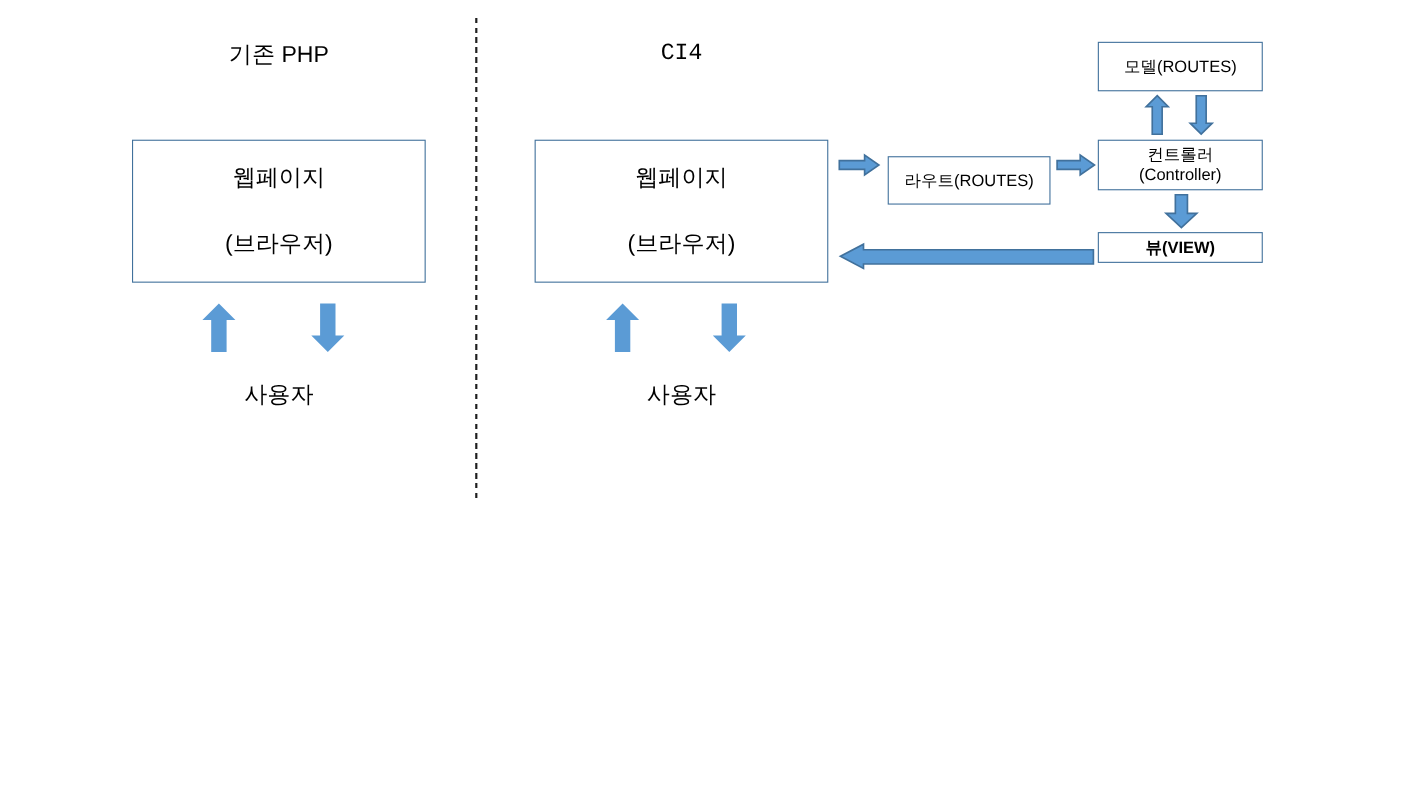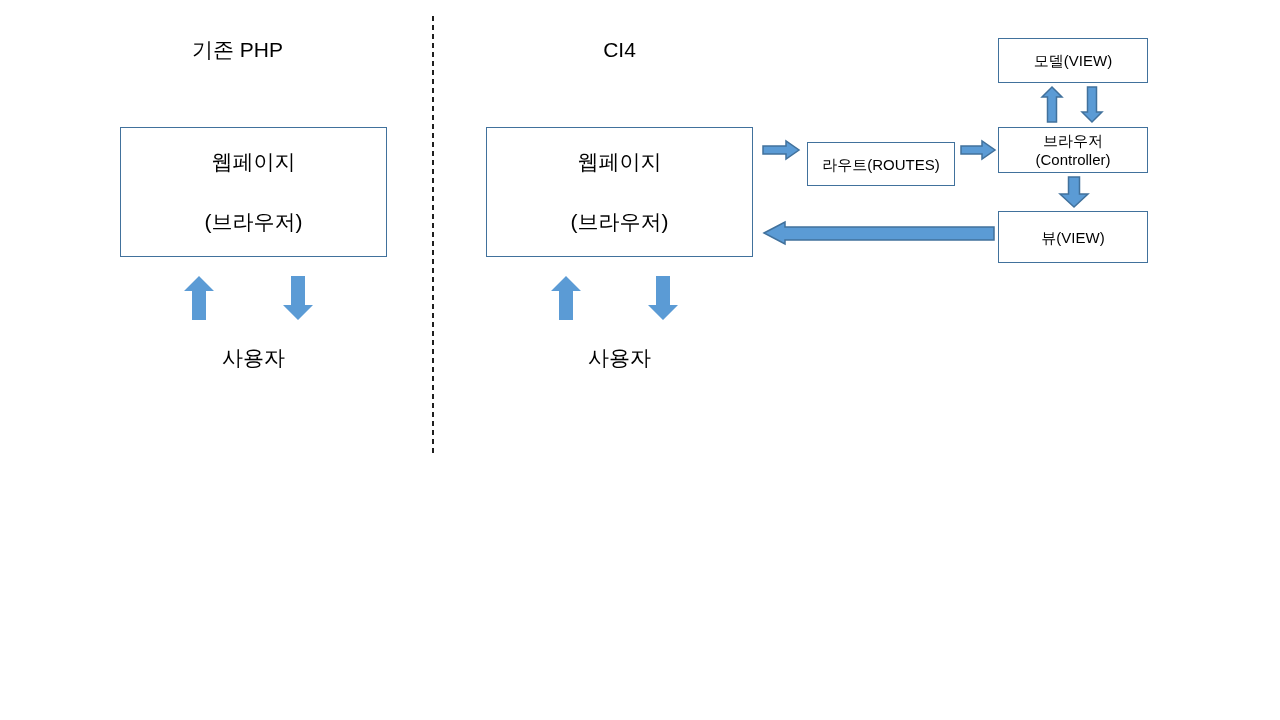--- a/index.html
+++ b/index.html
@@ -81,37 +81,37 @@
     stroke-linejoin: miter;
   }
 </style>
 </head>
 <body>
 
 <div class="canvas">
 
   <div class="divider"></div>
 
-  <div class="panel-title" style="left:104px; top:37px; width:267px;">기존 PHP</div>
+  <div class="panel-title" style="left:120px; top:37px; width:267px;">기존 PHP</div>
 
   <div class="box big" style="left:120px; top:127px; width:267px; height:130px;">
     <span>웹페이지</span>
     <span>(브라우저)</span>
   </div>
 
   <svg class="arrow flat" style="left:184px; top:276px;" width="30" height="44" viewBox="0 0 30 44">
     <polygon points="15,0 30,15 22,15 22,44 8,44 8,15 0,15"></polygon>
   </svg>
   <svg class="arrow flat" style="left:283px; top:276px;" width="30" height="44" viewBox="0 0 30 44">
     <polygon points="15,44 0,29 8,29 8,0 22,0 22,29 30,29"></polygon>
   </svg>
 
   <div class="user-label" style="left:120px; top:344px; width:267px;">사용자</div>
 
-  <div class="panel-title" style="left:486px; top:37px; width:267px;">CI4</div>
+  <div class="panel-title" style="left:486px; top:37px; width:267px;font-family:Liberation Mono, monospace;">CI4</div>
 
   <div class="box big" style="left:486px; top:127px; width:267px; height:130px;">
     <span>웹페이지</span>
     <span>(브라우저)</span>
   </div>
 
   <svg class="arrow flat" style="left:551px; top:276px;" width="30" height="44" viewBox="0 0 30 44">
     <polygon points="15,0 30,15 22,15 22,44 8,44 8,15 0,15"></polygon>
   </svg>
   <svg class="arrow flat" style="left:648px; top:276px;" width="30" height="44" viewBox="0 0 30 44">
@@ -126,40 +126,40 @@
 
   <div class="box small" style="left:807px; top:142px; width:148px; height:44px;">
     <span>라우트(ROUTES)</span>
   </div>
 
   <svg class="arrow stroked" style="left:960px; top:140px;" width="36" height="20" viewBox="0 0 36 20">
     <polygon points="1,6 22,6 22,1 35,10 22,19 22,14 1,14"></polygon>
   </svg>
 
   <div class="box small" style="left:998px; top:38px; width:150px; height:45px;">
-    <span>모델(VIEW)</span>
+    <span>모델(ROUTES)</span>
   </div>
 
   <svg class="arrow stroked" style="left:1041px; top:86px;" width="22" height="37" viewBox="0 0 22 37">
     <polygon points="11,1 21,11 15.5,11 15.5,36 6.5,36 6.5,11 1,11"></polygon>
   </svg>
   <svg class="arrow stroked" style="left:1081px; top:86px;" width="22" height="37" viewBox="0 0 22 37">
     <polygon points="11,36 1,26 6.5,26 6.5,1 15.5,1 15.5,26 21,26"></polygon>
   </svg>
 
   <div class="box small" style="left:998px; top:127px; width:150px; height:46px;">
-    <span>브라우저</span>
+    <span>컨트롤러</span>
     <span>(Controller)</span>
   </div>
 
   <svg class="arrow stroked" style="left:1059px; top:176px;" width="30" height="32" viewBox="0 0 30 32">
     <polygon points="15,31 1,18 9.5,18 9.5,1 20.5,1 20.5,18 29,18"></polygon>
   </svg>
 
-  <div class="box small" style="left:998px; top:211px; width:150px; height:52px;">
+  <div class="box small" style="left:998px; top:211px; width:150px; height:28px;font-weight:bold;">
     <span>뷰(VIEW)</span>
   </div>
 
   <svg class="arrow stroked" style="left:763px; top:221px;" width="232" height="24" viewBox="0 0 232 24">
     <polygon points="1,12 22,1 22,6 231,6 231,19 22,19 22,23"></polygon>
   </svg>
 
 </div>
 
 </body></html>

